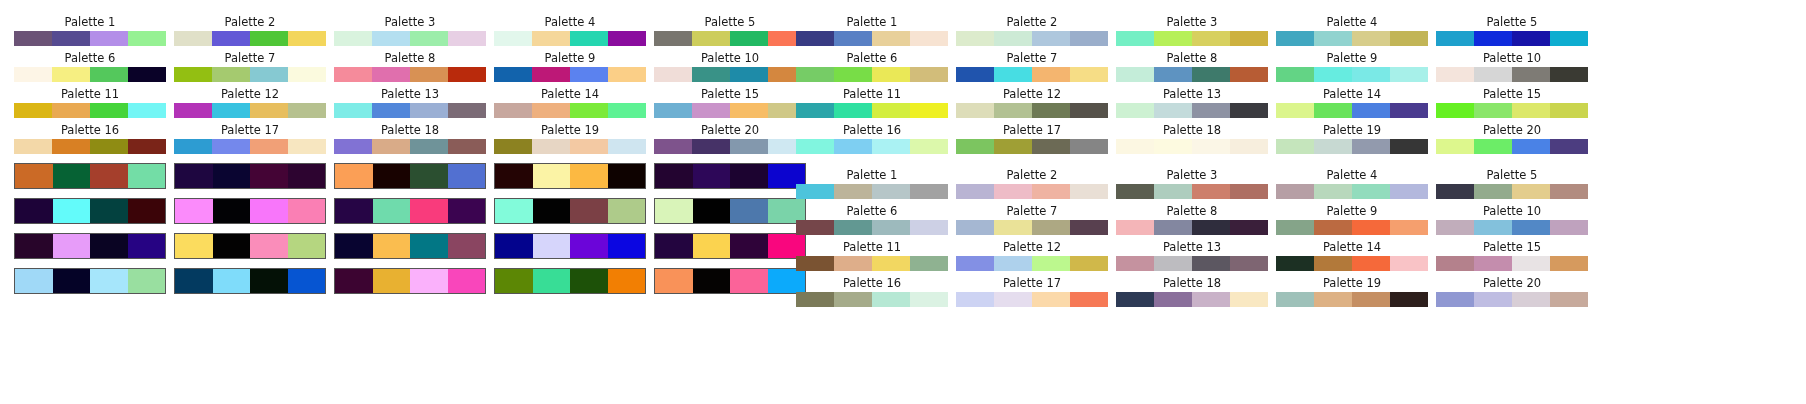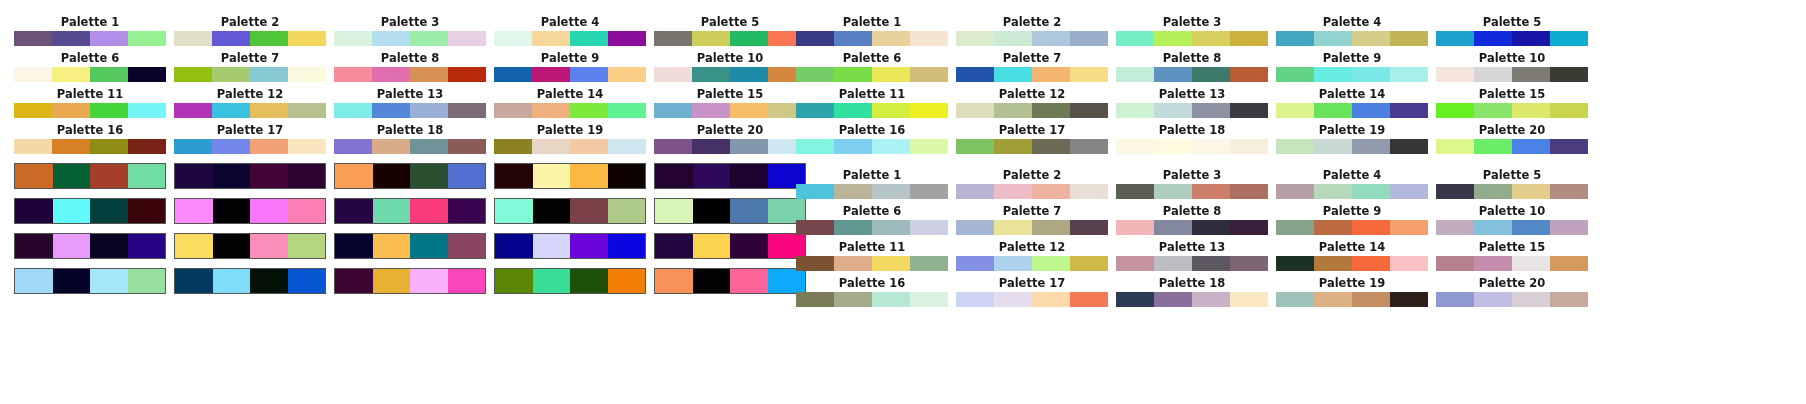--- a/index.html
+++ b/index.html
@@ -3,21 +3,21 @@
 <meta charset="utf-8">
 <style>
   html,body{margin:0;padding:0;}
   body{
     width:1806px;height:404px;background:#ffffff;
     font-family:"DejaVu Sans","Liberation Sans",sans-serif;
     overflow:hidden;
   }
   #root{position:relative;width:1806px;height:404px;}
   .group{position:absolute;}
-  .prow{display:flex;font-weight:bold;}
+  .prow{display:flex;}
   .pcell{box-sizing:border-box;}
   .plabel{
     text-align:center;color:#1a1a1a;
     font-size:11.5px;line-height:13px;
     white-space:nowrap;overflow:hidden;
   }
   .sw{flex:1 1 0;height:100%;}
   
   .gA .pcell{width:152px;margin-right:8px;}
   .gA .prow{margin-bottom:6px;}

